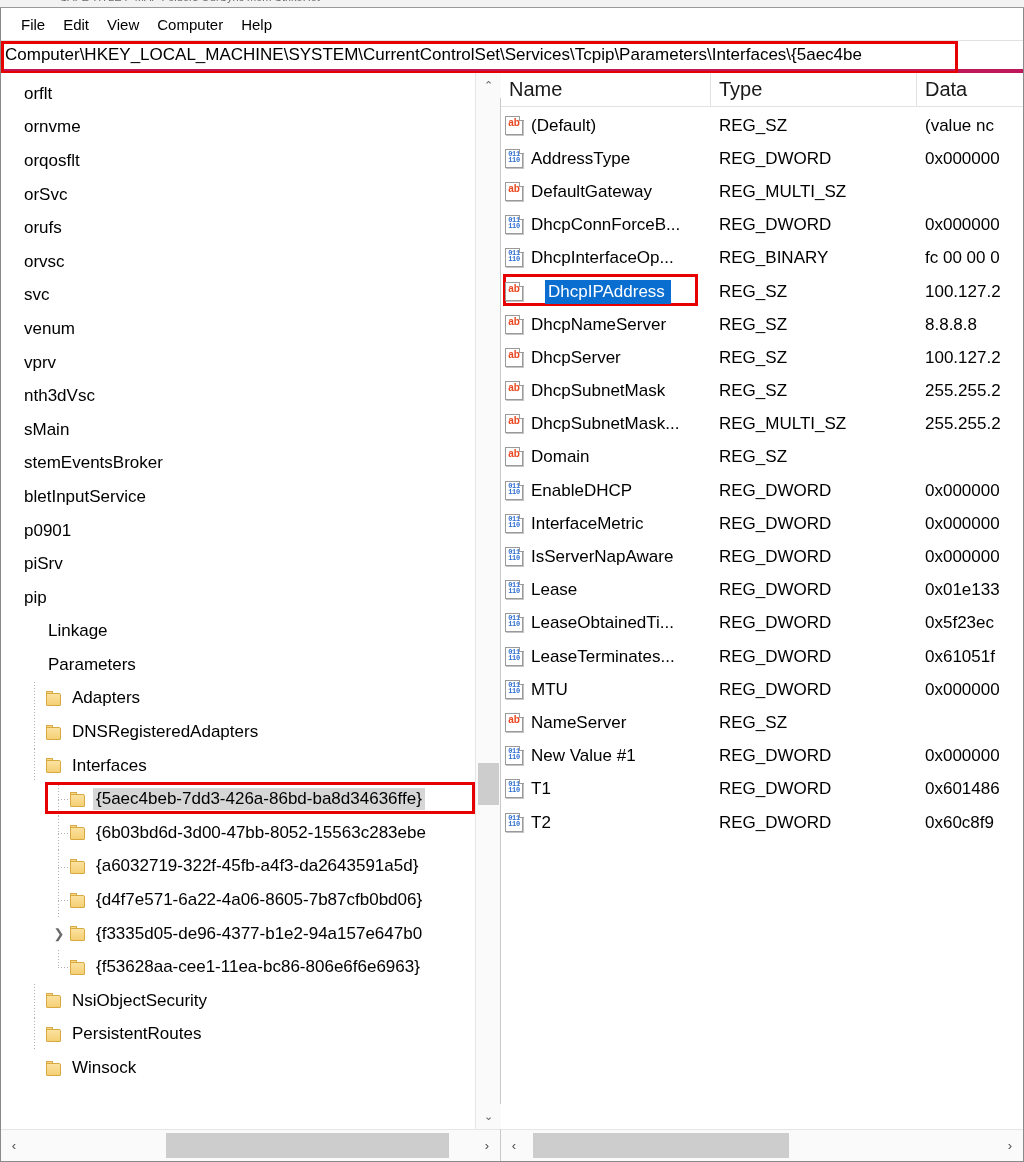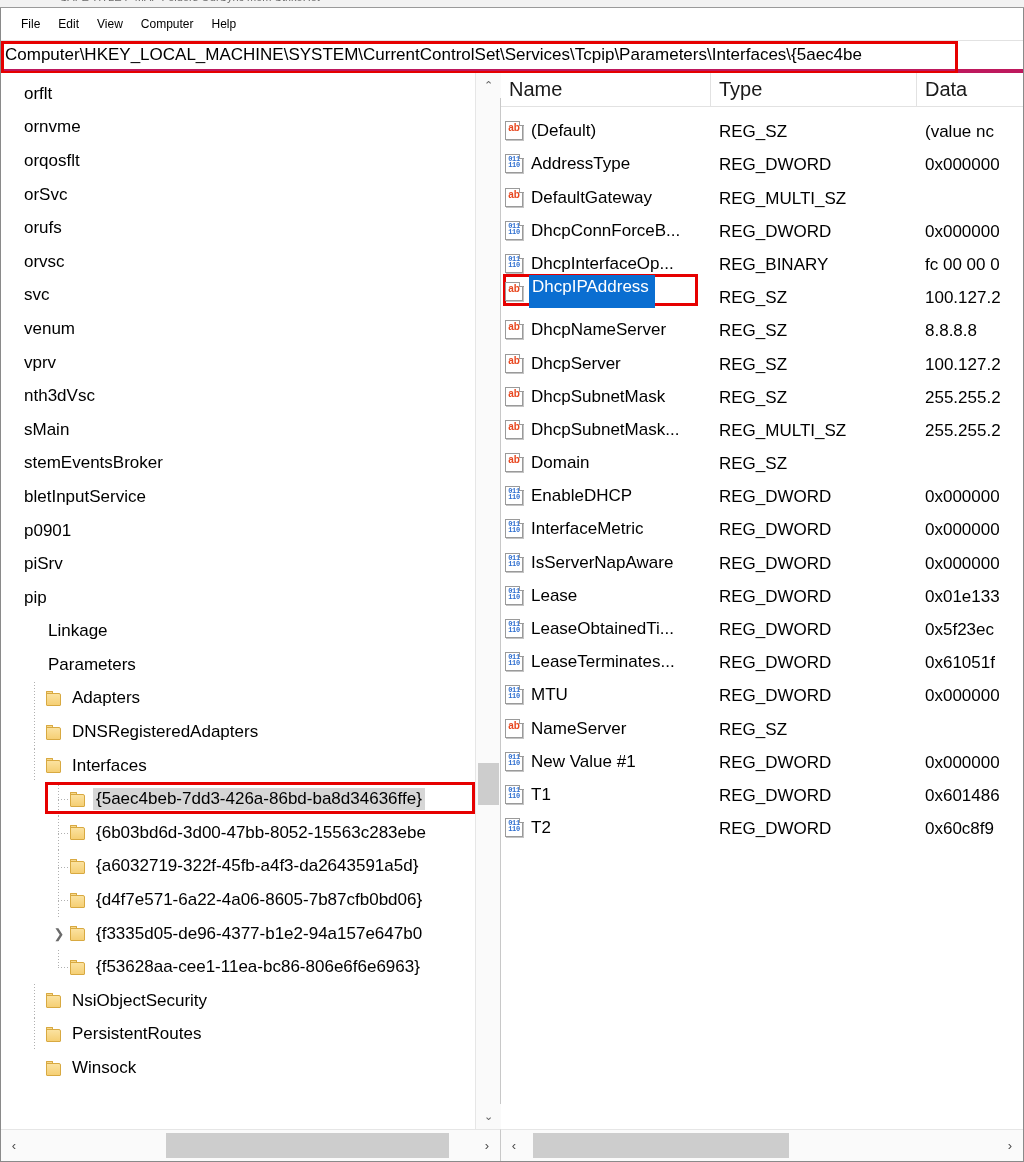--- a/index.html
+++ b/index.html
@@ -60,21 +60,21 @@
   #btn-min { right:138px; }
   #btn-max { right:92px; }
   #btn-close { right:22px; }
 
   
   #menubar {
     height:32px; min-height:32px;
     display:flex; align-items:center;
     padding-left:11px;
     background:#ffffff;
-    font-size:12px; color:#000;
+    font-size:15px; color:#000;
   }
   .menu-item { padding:2px 9px; cursor:default; }
 
   
   #addressbar-wrap {
     height:33px; min-height:33px;
     position:relative;
     background:#ffffff;
     border-top:1px solid #e2e2e2;
     border-bottom:4px solid #be185d;
@@ -197,33 +197,33 @@
     border-right:1px solid #e2e2e2; cursor:default;
   }
   .col-h:last-child { border-right:none; }
   .col-name { width:210px; min-width:210px; }
   .col-type { width:206px; min-width:206px; }
   .col-data { flex:1; }
   #list-body {
     flex:1; overflow:hidden; position:relative; padding-top:2px;
   }
   .lrow {
-    height:33.2px; display:flex; align-items:flex-end;
+    height:33.2px; display:flex; align-items:center;
     font-size:17px; color:#000; white-space:nowrap;
     position:relative;
   }
   .cell-name {
     width:210px; min-width:210px; display:flex; align-items:center;
     padding-left:3px; overflow:hidden;
   }
   .cell-type { width:206px; min-width:206px; padding-left:8px; overflow:hidden; }
   .cell-data { flex:1; padding-left:8px; overflow:hidden; }
   .nametext { padding:1px 2px; }
   .lrow.selected .nametext {
-    background:#0a6ed1; color:#ffffff; padding:2px 6px 11px 3px;
+    background:#0a6ed1; color:#ffffff; padding:2px 6px 2px 3px;margin-left:16px;
   }
   #list-sel-box {
     position:absolute; border:3px solid #e60000; pointer-events:none;
     left:2px; width:195px; height:32px;
   }
   
   .vicon {
     width:21px; min-width:21px; height:20px; margin-right:4px;
     position:relative; flex:none;
   }

